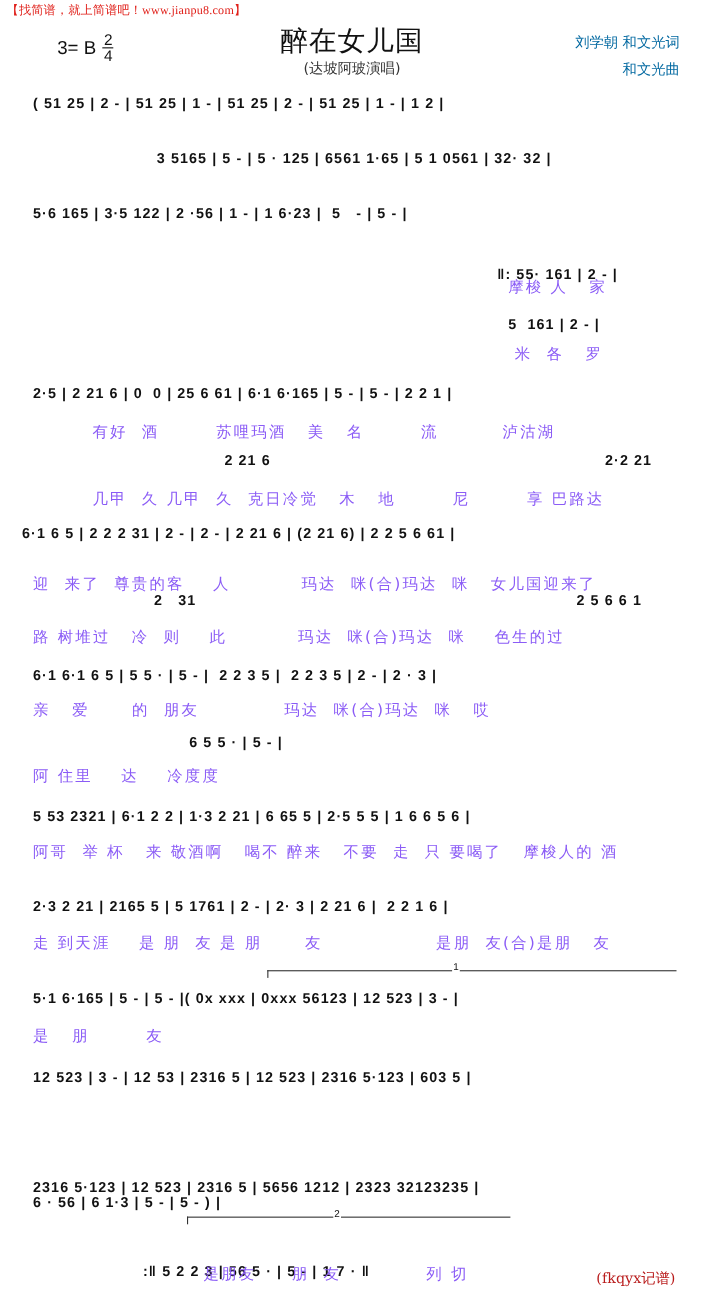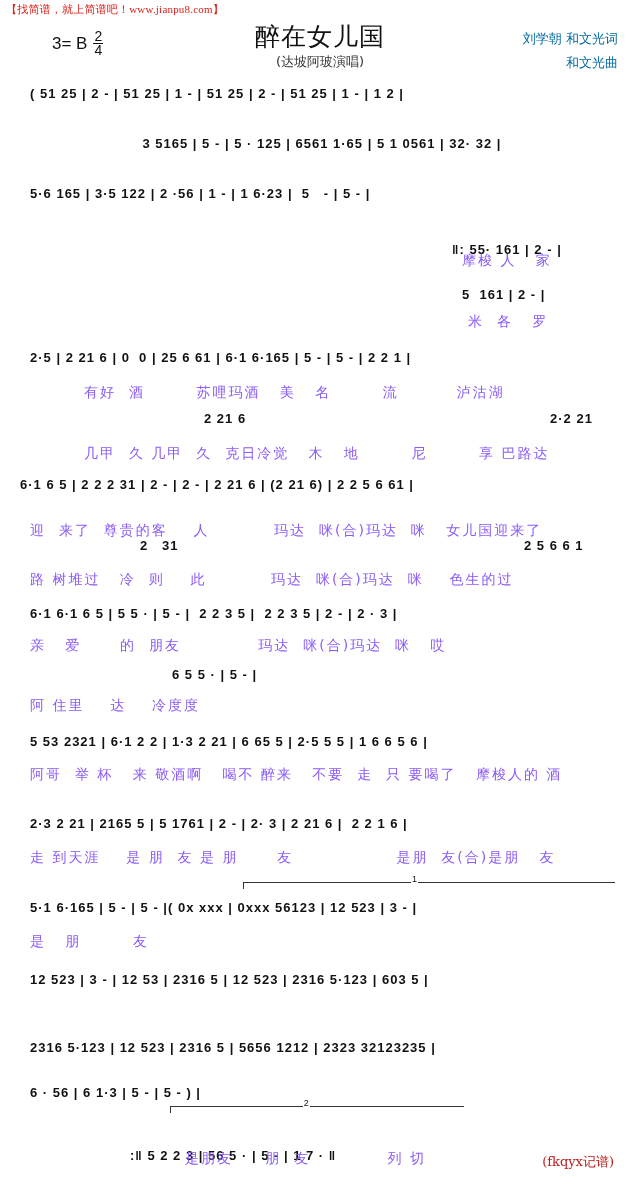--- a/index.html
+++ b/index.html
@@ -53,21 +53,21 @@
     <div class="row" style="top: 411px; left: 550px;">2·2 21</div>
     <div class="row" style="top: 477px; left: 20px;">6·1 6 5 | 2 2 2 31 | 2 - | 2 - | 2 21 6 | (2 21 6) | 2 2 5 6 61 |</div>
     <div class="row" style="top: 538px; left: 140px;">2   31</div>
     <div class="row" style="top: 538px; left: 524px;">2 5 6 6 1</div>
     <div class="row" style="top: 606px; left: 30px;">6·1 6·1 6 5 | 5 5 · | 5 - |  2 2 3 5 |  2 2 3 5 | 2 - | 2 · 3 |</div>
     <div class="row" style="top: 667px; left: 172px;">6 5 5 · | 5 - |</div>
     <div class="row" style="top: 734px; left: 30px;">5 53 2321 | 6·1 2 2 | 1·3 2 21 | 6 65 5 | 2·5 5 5 | 1 6 6 5 6 |</div>
     <div class="row" style="top: 816px; left: 30px;">2·3 2 21 | 2165 5 | 5 1761 | 2 - | 2· 3 | 2 21 6 |  2 2 1 6 |</div>
     <div class="row" style="top: 900px; left: 30px;">5·1 6·165 | 5 - | 5 - |( 0x xxx | 0xxx 56123 | 12 523 | 3 - |</div>
     <div class="row" style="top: 972px; left: 30px;">12 523 | 3 - | 12 53 | 2316 5 | 12 523 | 2316 5·123 | 603 5 |</div>
-    <div class="row" style="top: 1040px; left: 30px;">2316 5·123 | 12 523 | 2316 5 | 5656 1212 | 2323 32123235 |</div>
+    <div class="row" style="top: 1072px; left: 30px;">2316 5·123 | 12 523 | 2316 5 | 5656 1212 | 2323 32123235 |</div>
     <div class="row" style="top: 1085px; left: 30px;">6 · 56 | 6 1·3 | 5 - | 5 - ) |</div>
     <div class="row" style="top: 1123px; left: 130px; margin-top: 25px;">:‖ 5 2 2 3 | 56 5 · | 5 - | 1 7 · ‖</div>
     <div class="lyrics" style="top: 252px; left: 462px;">摩梭 人   家</div>
     <div class="lyrics" style="top: 313px; left: 468px;">米  各   罗</div>
     <div class="lyrics" style="top: 384px; left: 84px;">有好  酒        苏哩玛酒   美   名        流         泸沽湖</div>
     <div class="lyrics" style="top: 445px; left: 84px;">几甲  久 几甲  久  克日冷觉   木   地        尼        享 巴路达</div>
     <div class="lyrics" style="top: 510px; left: 30px; margin-top: 12px;">迎  来了  尊贵的客    人          玛达  咪(合)玛达  咪   女儿国迎来了</div>
     <div class="lyrics" style="top: 571px; left: 30px;">路 树堆过   冷  则    此          玛达  咪(合)玛达  咪    色生的过</div>
     <div class="lyrics" style="top: 637px; left: 30px;">亲   爱      的  朋友            玛达  咪(合)玛达  咪   哎</div>
     <div class="lyrics" style="top: 697px; left: 30px;">阿 住里    达    冷度度</div>

